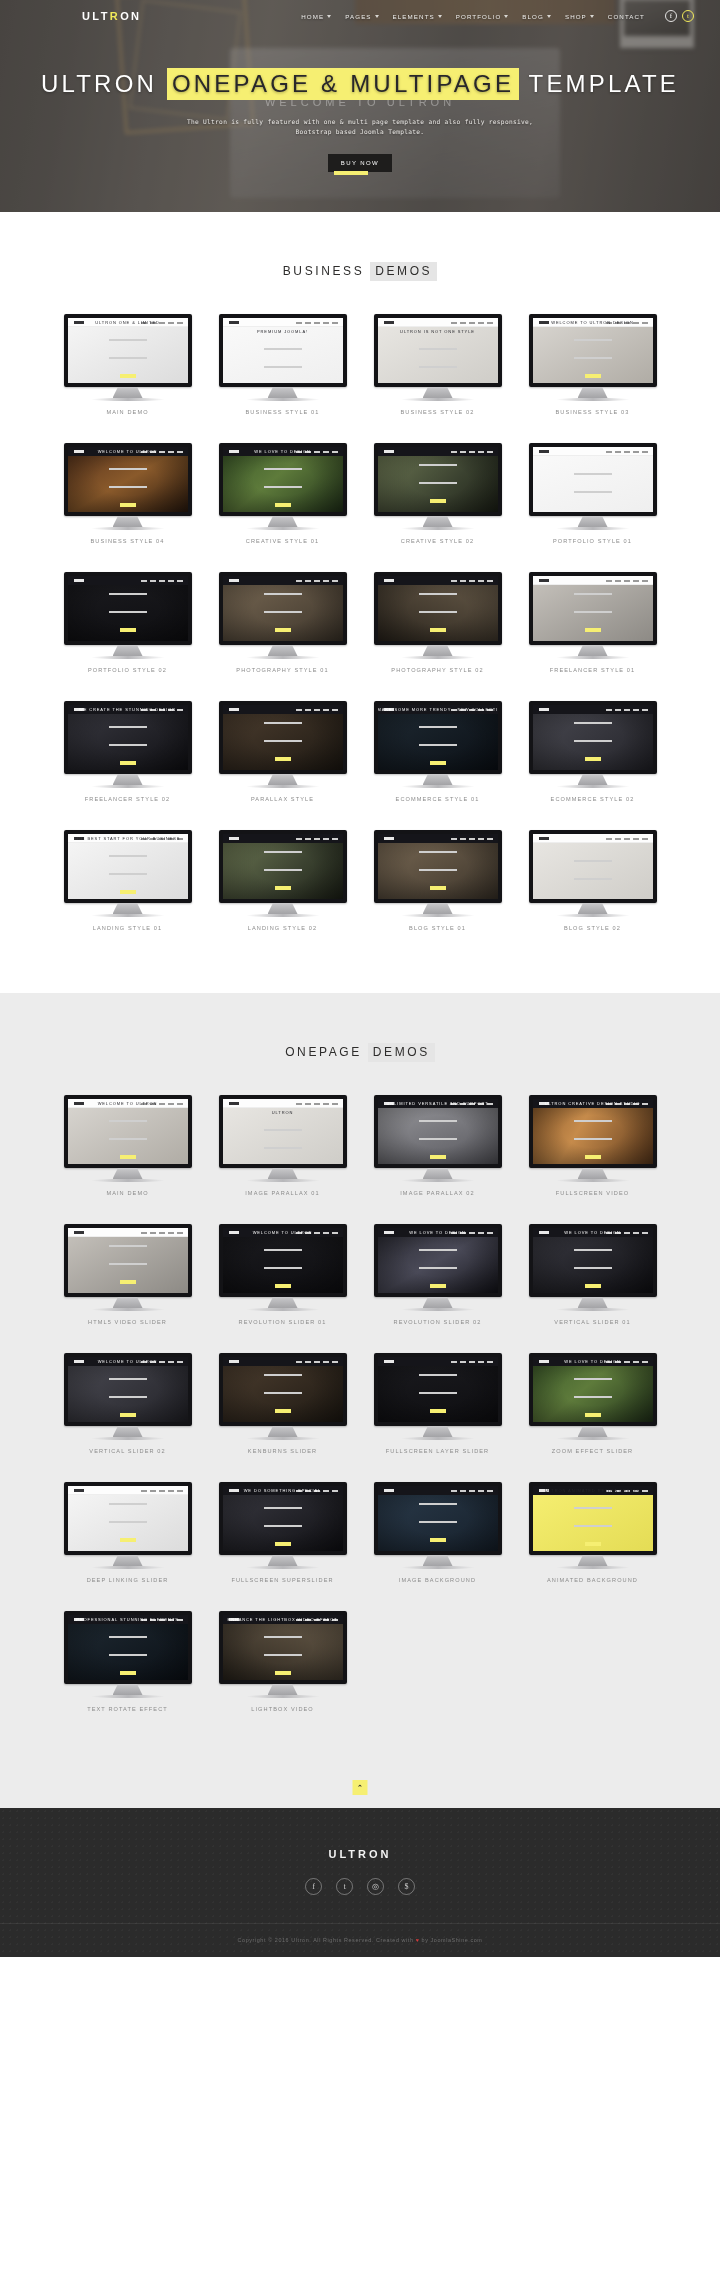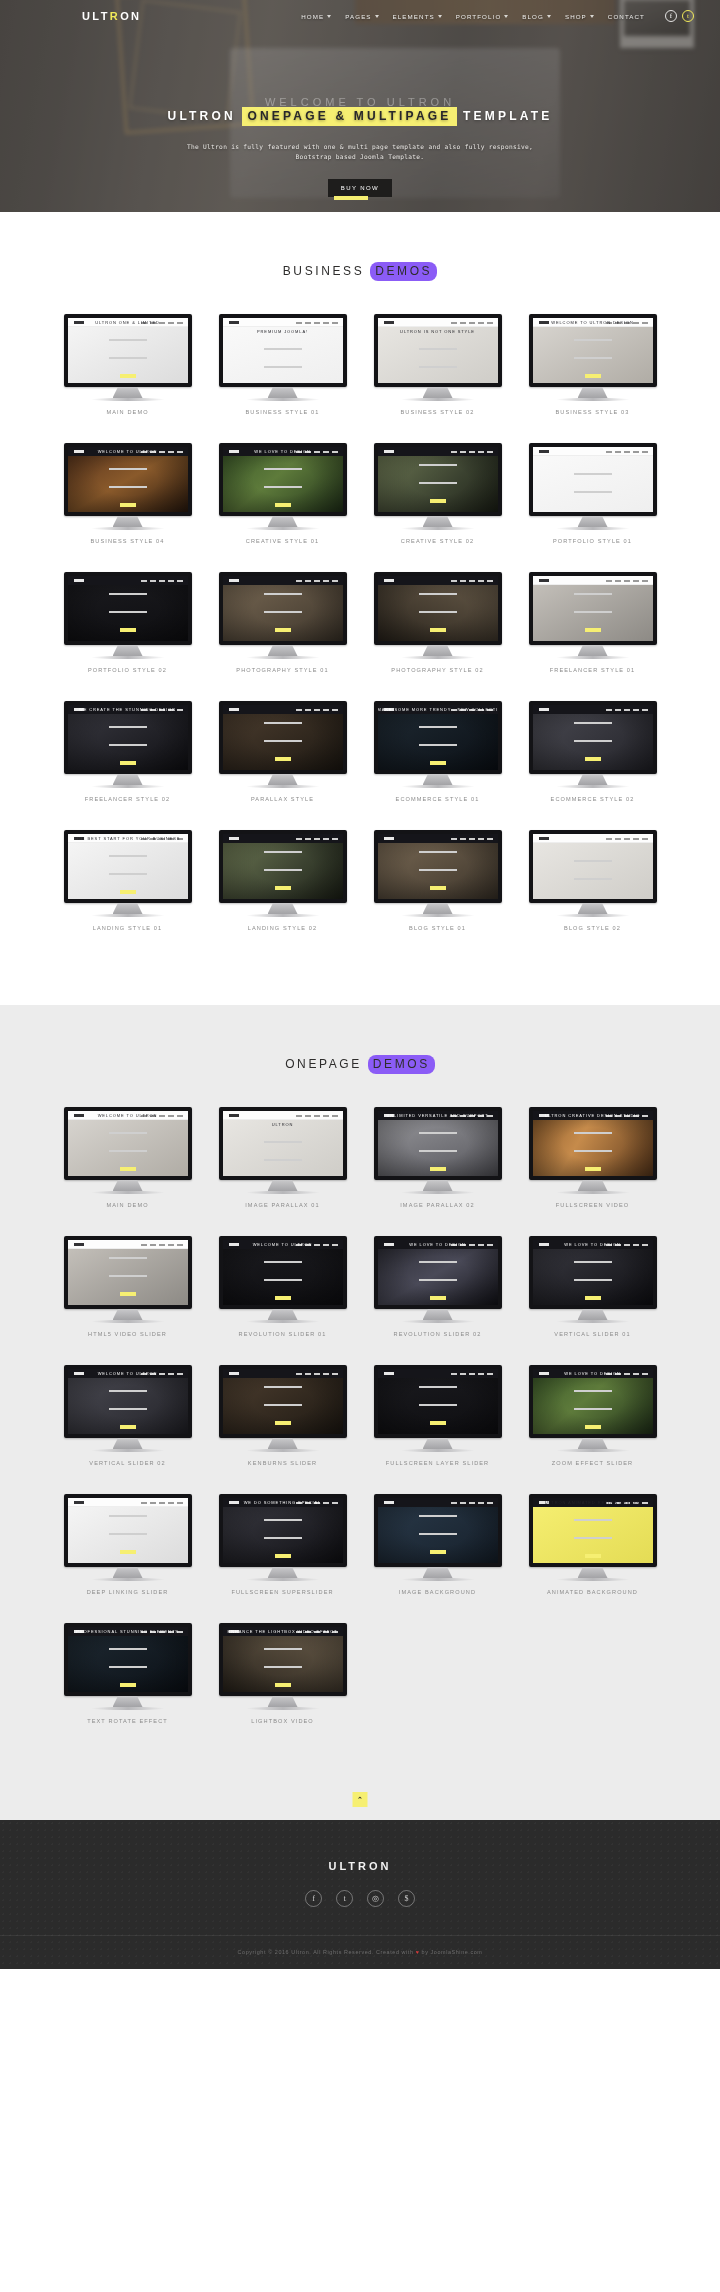--- a/index.html
+++ b/index.html
@@ -113,27 +113,26 @@
   }
   .soc.yellow { border-color: #f2ea5a; color: #f2ea5a; }
 
   .hero-body {
     position: relative;
     z-index: 5;
     text-align: center;
     padding-top: 38px;
   }
   .hero-title {
-    font-size: 12px;
+    font-size: 24px;
     letter-spacing: 3.2px;
     color: #ffffff;
-    font-weight: 700;
+    font-weight: 400;
     white-space: nowrap;
     text-shadow: 0 1px 3px rgba(0,0,0,.35);
-    margin-top: 39px;
   }
   .hero-title .hl {
     background: #f6ef72;
     color: #28272a;
     padding: 2px 5px 3px;
   }
   .hero-desc {
     margin-top: 19px;
     font-family: "DejaVu Sans Mono", monospace;
     font-size: 6.2px;
@@ -166,30 +165,30 @@
     content: "";
     position: absolute;
     left: 6px; bottom: -3px;
     width: 34px; height: 4px;
     background: #f6ef72;
   }
 
   
   .section { width: 720px; padding: 52px 0 34px; }
   .section.light { background: #ffffff; }
-  .section.grey { background: #ececec; margin-top: 12px; }
+  .section.grey { background: #ececec; }
 
   .sec-title {
     text-align: center;
     font-size: 12px;
     letter-spacing: 2.6px;
     color: #2e2d2c;
     margin-bottom: 36px;
   }
-  .sec-title .hl { background: #8b5cf6; padding: 2px 5px 3px; border-radius: 8px; }
+  .sec-title .hl { background: #e5e5e5; padding: 2px 5px 3px; }
 
   .grid {
     width: 620px;
     margin: 0 auto;
     display: flex;
     flex-wrap: wrap;
   }
   .cell {
     width: 155px;
     display: flex;

